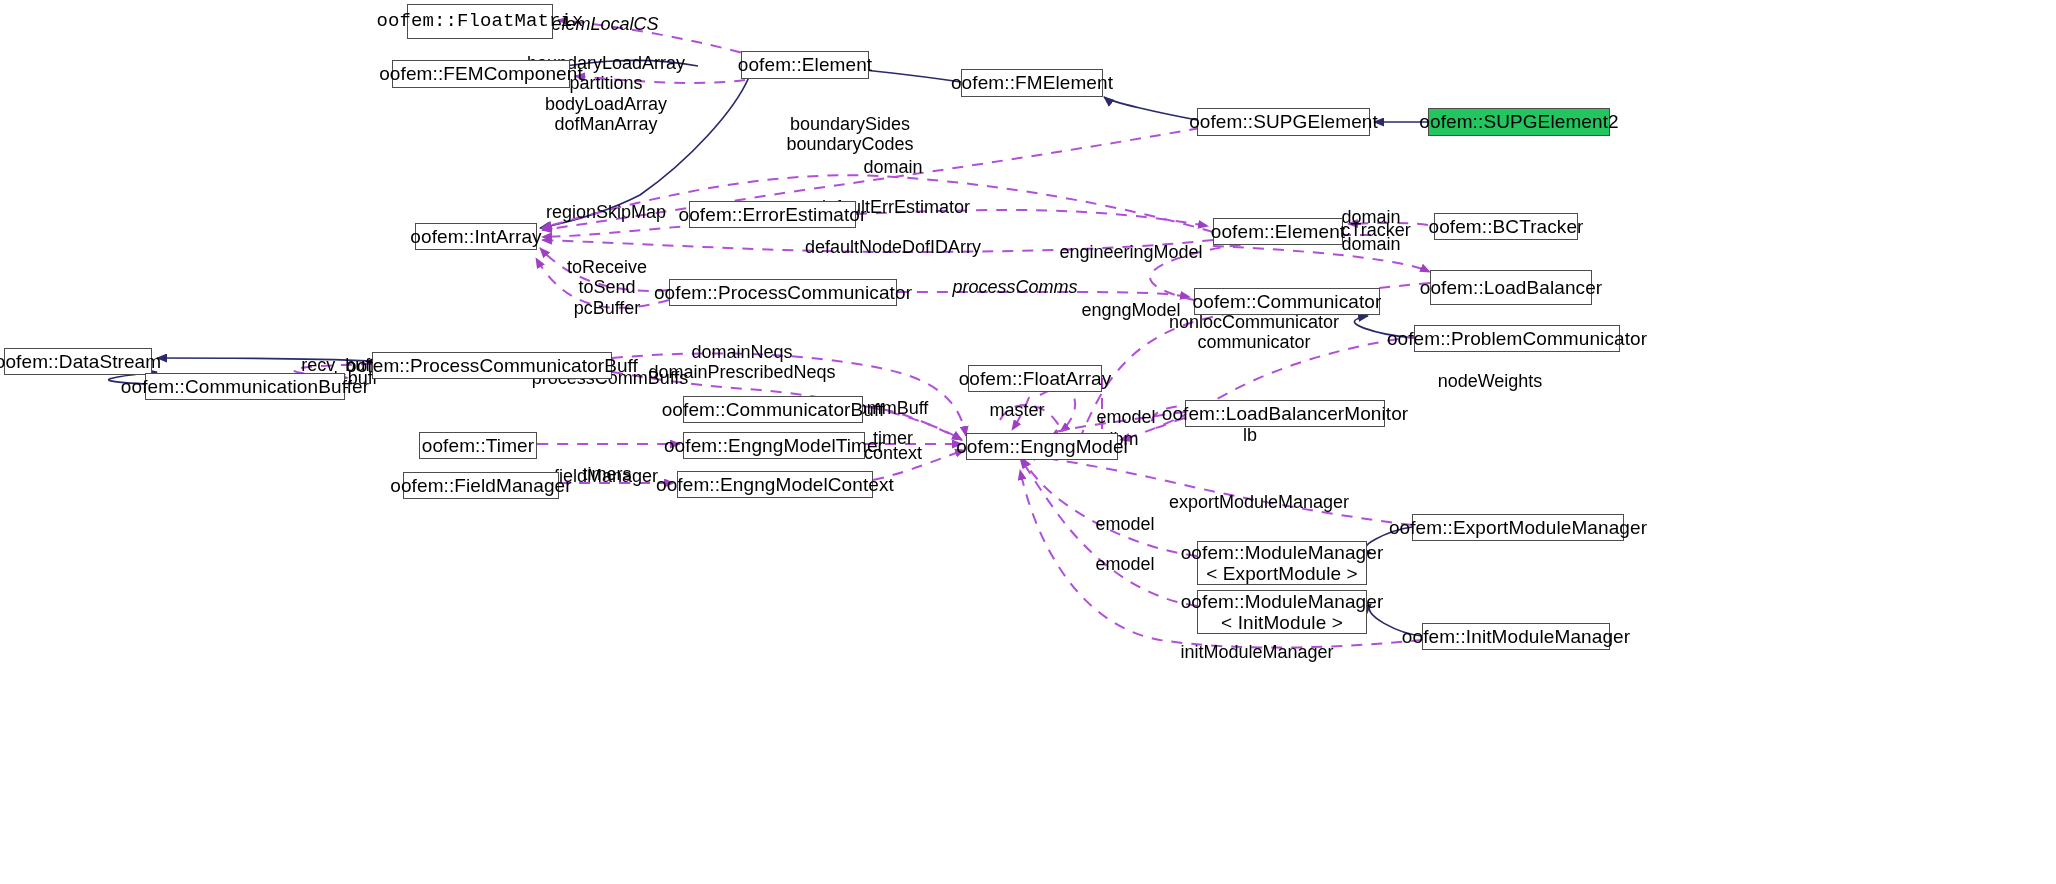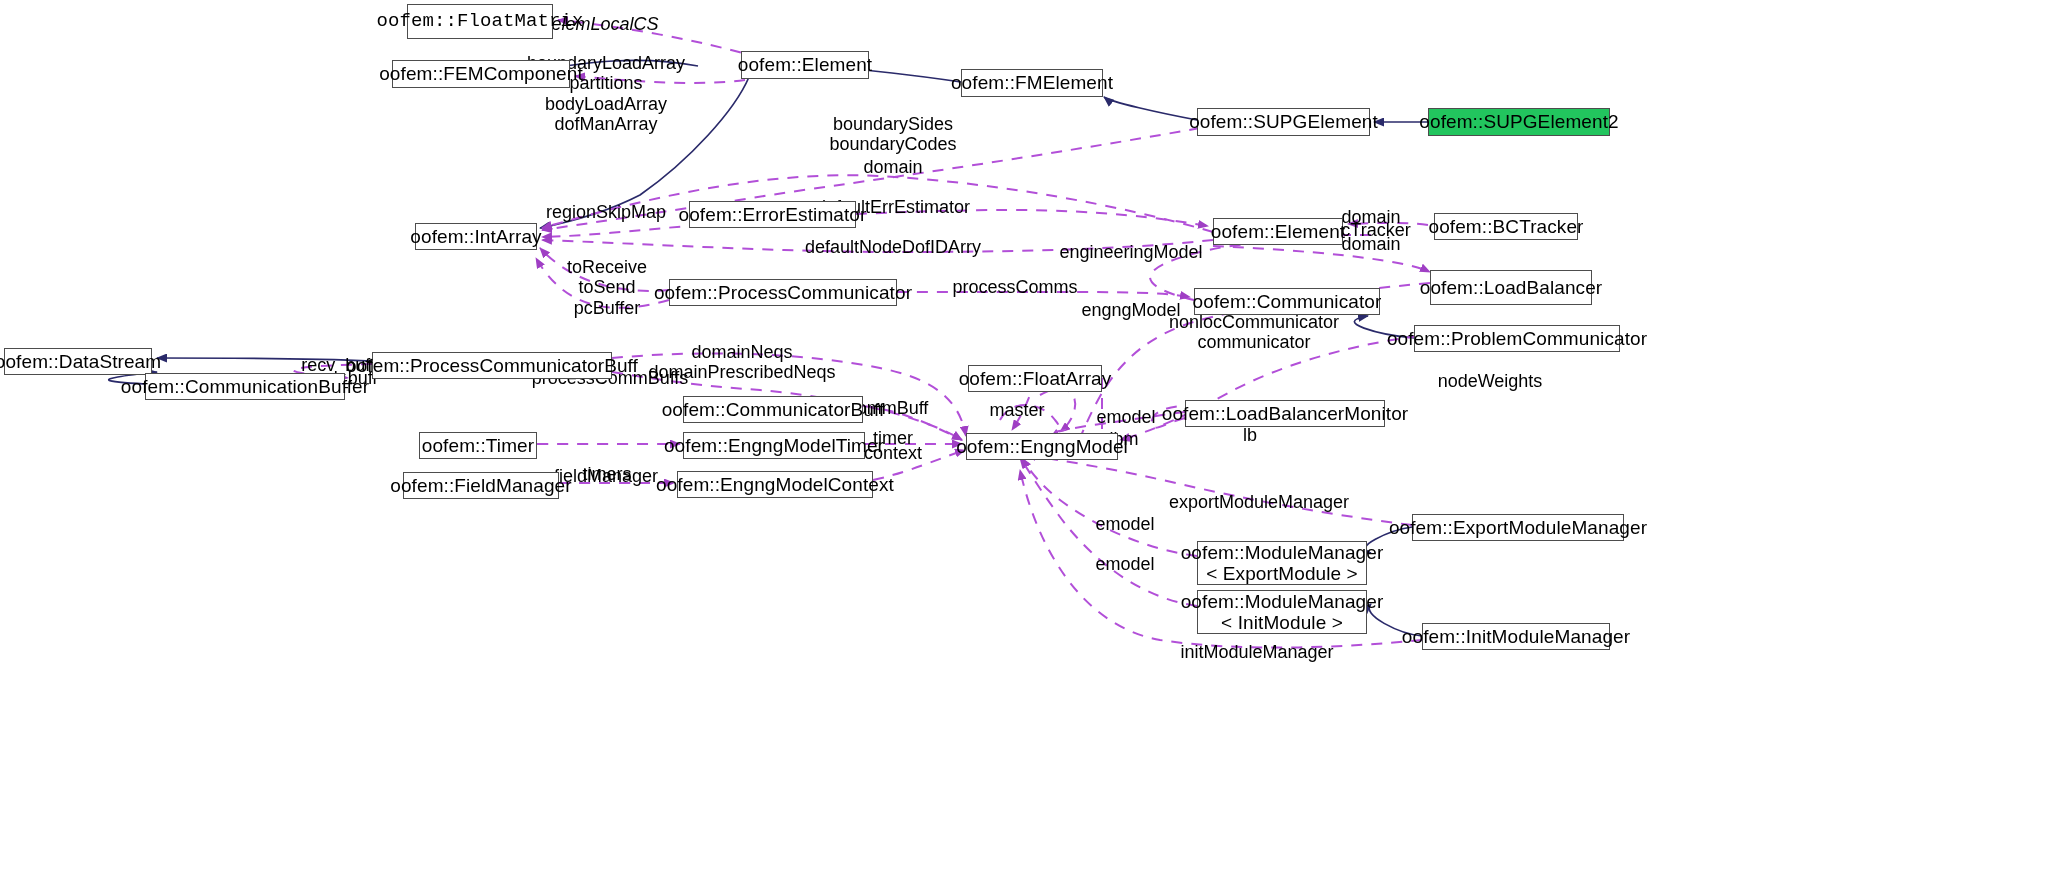--- a/index.html
+++ b/index.html
@@ -151,33 +151,33 @@
       <div class="node" style="left: 1197px; top: 590px; width: 170px; height: 44px;">oofem::ModuleManager
 &lt; InitModule &gt;</div>
       <div class="node" style="left: 1422px; top: 623px; width: 188px; height: 27px;">oofem::InitModuleManager</div>
     </div>
   <div id="labels">
       <div class="edge-label" style="left: 605px; top: 24px; font-style: italic;">elemLocalCS</div>
       <div class="edge-label" style="left: 606px; top: 94px;">boundaryLoadArray
 partitions
 bodyLoadArray
 dofManArray</div>
-      <div class="edge-label" style="left: 893px; top: 134px;">boundarySides
+      <div class="edge-label" style="left: 850px; top: 134px;">boundarySides
 boundaryCodes</div>
       <div class="edge-label" style="left: 893px; top: 167px;">domain</div>
       <div class="edge-label" style="left: 606px; top: 212px;">regionSkipMap</div>
       <div class="edge-label" style="left: 893px; top: 207px;">defaultErrEstimator</div>
       <div class="edge-label" style="left: 1371px; top: 217px;">domain</div>
       <div class="edge-label" style="left: 1371px; top: 230px;">bcTracker</div>
       <div class="edge-label" style="left: 1371px; top: 244px;">domain</div>
       <div class="edge-label" style="left: 893px; top: 247px;">defaultNodeDofIDArry</div>
       <div class="edge-label" style="left: 1131px; top: 252px;">engineeringModel</div>
       <div class="edge-label" style="left: 607px; top: 277px;">toReceive
 toSend</div>
-      <div class="edge-label" style="left: 1015px; top: 287px;">processComms</div>
+      <div class="edge-label" style="left: 1015px; top: 287px; font-style: italic;">processComms</div>
       <div class="edge-label" style="left: 607px; top: 308px;">pcBuffer</div>
       <div class="edge-label" style="left: 1131px; top: 310px;">engngModel</div>
       <div class="edge-label" style="left: 1254px; top: 332px;">nonlocCommunicator
 communicator</div>
       <div class="edge-label" style="left: 338px; top: 365px;">recv_buff</div>
       <div class="edge-label" style="left: 742px; top: 362px;">domainNeqs
 domainPrescribedNeqs</div>
       <div class="edge-label" style="left: 338px; top: 378px;">send_buff</div>
       <div class="edge-label" style="left: 610px; top: 378px;">processCommBuffs</div>
       <div class="edge-label" style="left: 1490px; top: 381px;">nodeWeights</div>

